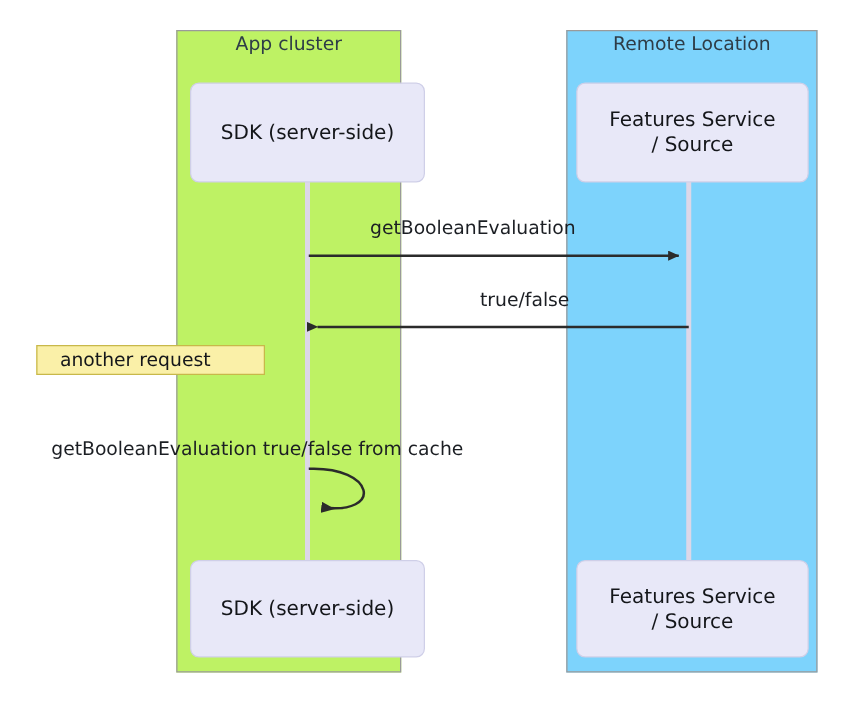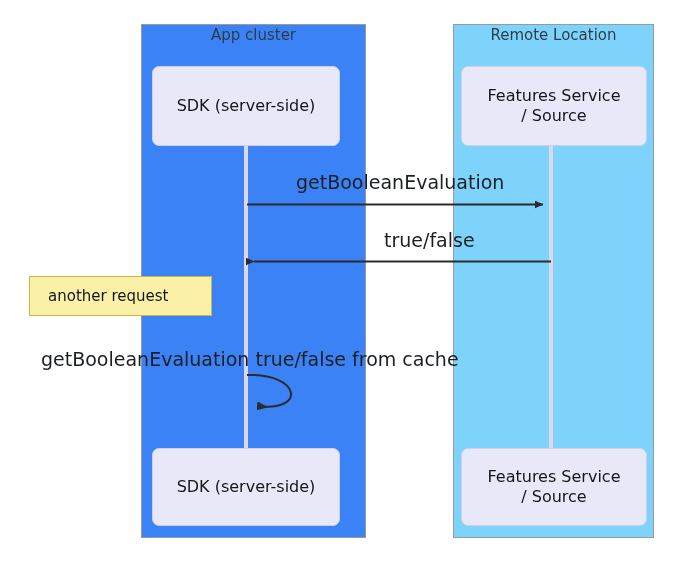--- a/index.html
+++ b/index.html
@@ -25,23 +25,23 @@
 
   
   .group {
     position: absolute;
     box-sizing: border-box;
     border: 1px solid #9a9a9a;
   }
   #group-app {
     left: 141px;
     top: 24px;
-    width: 225px;
+    width: 180px;
     height: 514px;
-    background: #3b82f6;
+    background: #bef264;
   }
   #group-remote {
     left: 453px;
     top: 24px;
     width: 201px;
     height: 514px;
     background: #7dd3fc;
   }
   .group-title {
     position: absolute;
@@ -88,37 +88,37 @@
     line-height: 20px;
   }
   #actor-sdk-top    { left: 152px; top: 66px;  width: 188px; height: 80px; }
   #actor-sdk-bottom { left: 152px; top: 448px; width: 188px; height: 78px; }
   #actor-feat-top    { left: 461px; top: 66px;  width: 186px; height: 80px; }
   #actor-feat-bottom { left: 461px; top: 448px; width: 186px; height: 78px; }
 
   
   .msg-label {
     position: absolute;
-    font-size: 19px;
+    font-size: 15px;
     color: #1b1e23;
     white-space: nowrap;
     line-height: 18px;
   }
   .arrow-svg {
     position: absolute;
     overflow: visible;
   }
 
   
   #note-another-request {
     position: absolute;
     left: 29px;
     top: 276px;
     width: 183px;
-    height: 40px;
+    height: 24px;
     box-sizing: border-box;
     background: #FAF0A8;
     border: 1px solid #C8B84A;
     display: flex;
     align-items: center;
     padding-left: 18px;
     font-size: 15px;
     color: #14161a;
   }
 </style>

